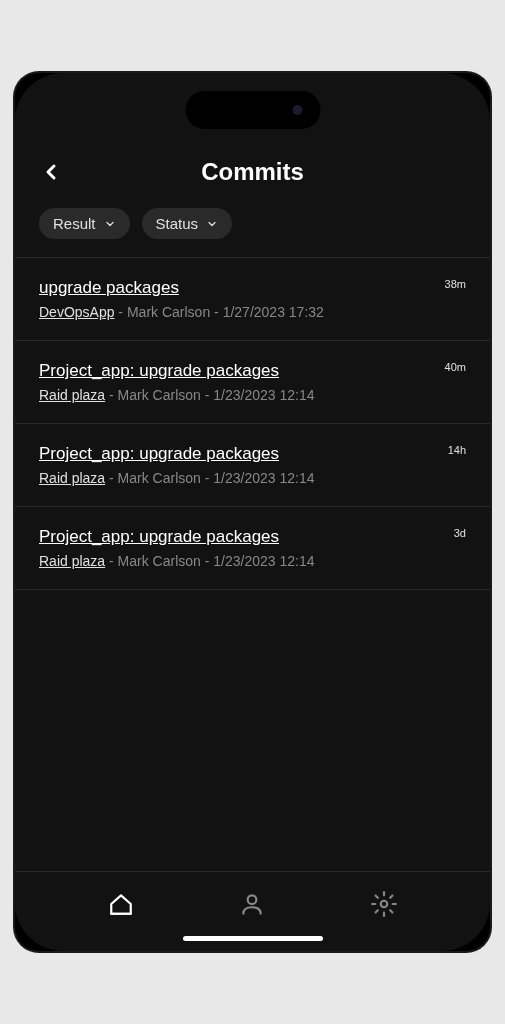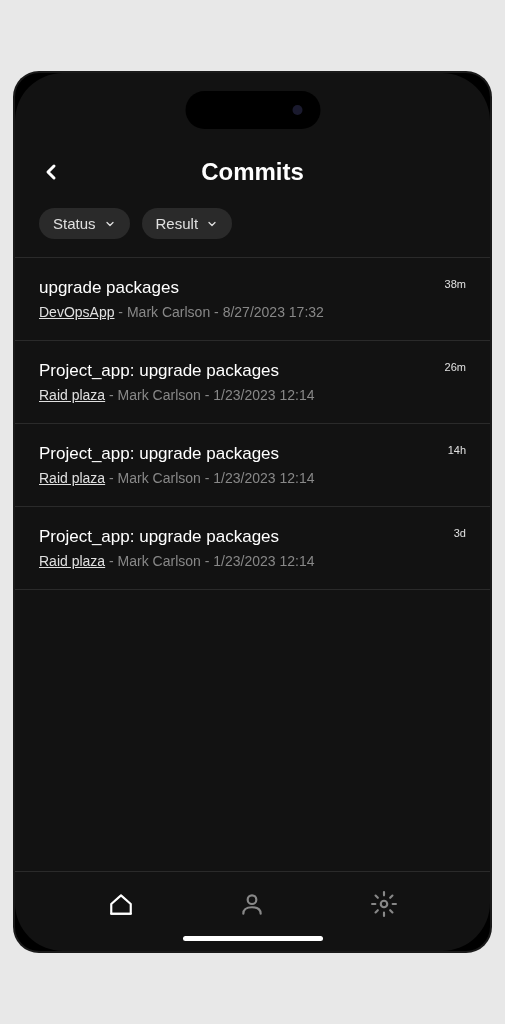--- a/index.html
+++ b/index.html
@@ -113,20 +113,21 @@
       align-items: flex-start;
     }
     .commit-content {
       flex: 1;
     }
     .commit-title {
       color: #fff;
       font-size: 17px;
       font-weight: 500;
       margin-bottom: 6px;
+      text-decoration: underline;
     }
     .commit-meta {
       color: #888;
       font-size: 14px;
     }
     .commit-project {
       color: #e0e0e0;
       font-weight: 500;
       text-decoration: underline;
     }
@@ -173,52 +174,52 @@
       <div class="back-btn">
         <svg viewBox="0 0 24 24" width="26" height="26" fill="none" stroke="currentColor" stroke-width="3" stroke-linecap="round" stroke-linejoin="round">
           <polyline points="15 18 9 12 15 6"></polyline>
         </svg>
       </div>
       <h1 class="page-title">Commits</h1>
     </div>
 
     <div class="filters">
       <div class="filter-chip">
+        <span>Result</span>
+        <svg class="chevron-down" viewBox="0 0 24 24" fill="none" stroke="currentColor" stroke-width="2.5" stroke-linecap="round" stroke-linejoin="round">
+          <polyline points="6 9 12 15 18 9"></polyline>
+        </svg>
+      </div>
+      <div class="filter-chip">
         <span>Status</span>
         <svg class="chevron-down" viewBox="0 0 24 24" fill="none" stroke="currentColor" stroke-width="2.5" stroke-linecap="round" stroke-linejoin="round">
           <polyline points="6 9 12 15 18 9"></polyline>
         </svg>
       </div>
-      <div class="filter-chip">
-        <span>Result</span>
-        <svg class="chevron-down" viewBox="0 0 24 24" fill="none" stroke="currentColor" stroke-width="2.5" stroke-linecap="round" stroke-linejoin="round">
-          <polyline points="6 9 12 15 18 9"></polyline>
-        </svg>
-      </div>
     </div>
 
     <div class="commit-list">
       <div class="commit-item">
         <div class="commit-content">
           <div class="commit-title">upgrade packages</div>
           <div class="commit-meta">
-            <span class="commit-project">DevOpsApp</span><span> - </span><span>Mark Carlson</span><span> - </span><span>8/27/2023 17:32</span>
+            <span class="commit-project">DevOpsApp</span><span> - </span><span>Mark Carlson</span><span> - </span><span>1/27/2023 17:32</span>
           </div>
         </div>
         <div class="commit-age">38m</div>
       </div>
 
       <div class="commit-item">
         <div class="commit-content">
           <div class="commit-title">Project_app: upgrade packages</div>
           <div class="commit-meta">
             <span class="commit-project">Raid plaza</span><span> - </span><span>Mark Carlson</span><span> - </span><span>1/23/2023 12:14</span>
           </div>
         </div>
-        <div class="commit-age">26m</div>
+        <div class="commit-age">40m</div>
       </div>
 
       <div class="commit-item">
         <div class="commit-content">
           <div class="commit-title">Project_app: upgrade packages</div>
           <div class="commit-meta">
             <span class="commit-project">Raid plaza</span><span> - </span><span>Mark Carlson</span><span> - </span><span>1/23/2023 12:14</span>
           </div>
         </div>
         <div class="commit-age">14h</div>

